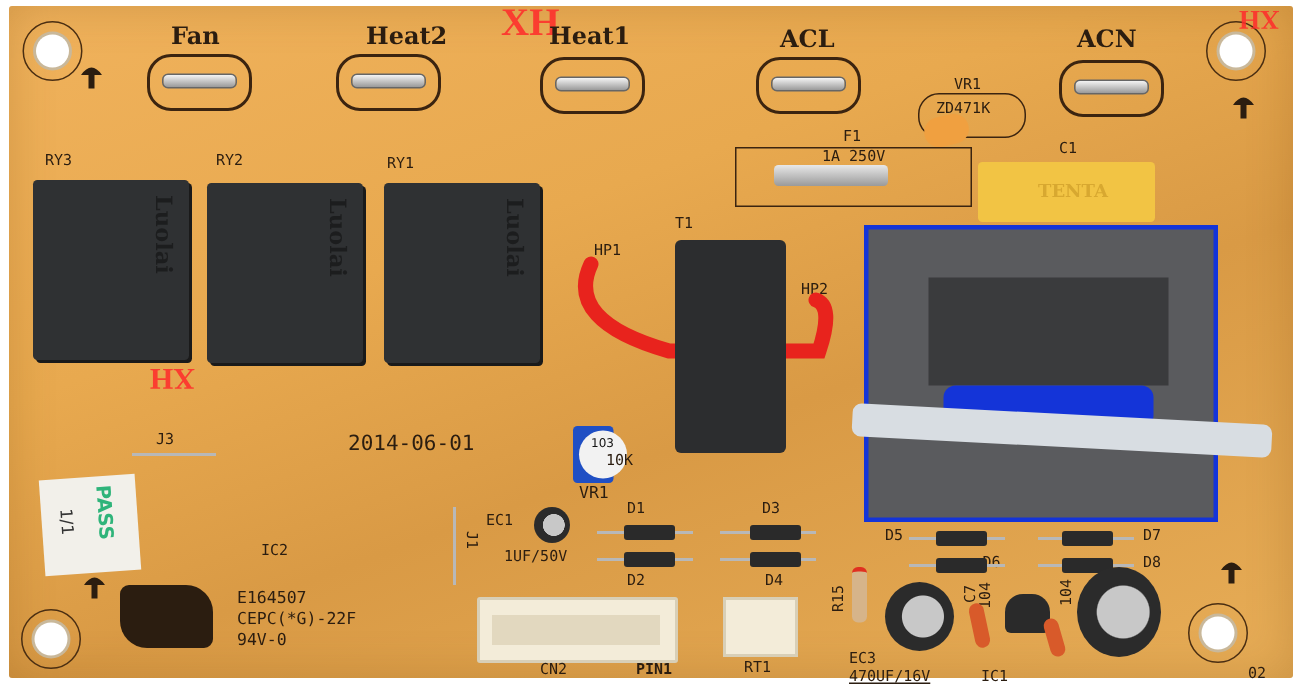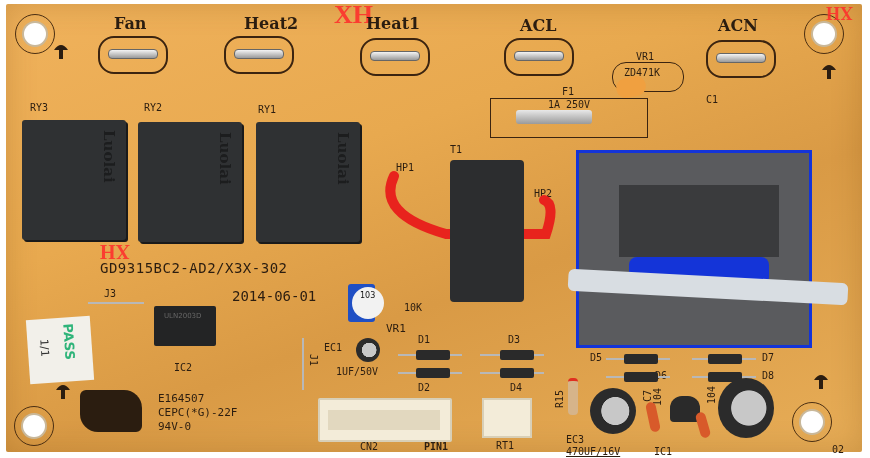--- a/index.html
+++ b/index.html
@@ -71,20 +71,23 @@
   <div class="abs" style="left:606px;top:58px;width:70px;height:28px;border:1.5px solid #3b2410;border-radius:14px;"></div>
   <div class="abs small" style="left:618px;top:63px;">ZD471K</div>
   <div class="abs" style="left:610px;top:73px;width:30px;height:20px;background:#f0a040;border-radius:10px;transform:rotate(-12deg);"></div>
 
   <div class="abs small" style="left:556px;top:82px;">F1</div>
   <div class="abs" style="left:484px;top:94px;width:156px;height:38px;border:1.5px solid #3b2410;"></div>
   <div class="abs small" style="left:542px;top:95px;">1A 250V</div>
   <div class="abs" style="left:510px;top:106px;width:76px;height:14px;background:linear-gradient(#e8e8e8,#9a9a9a);border-radius:3px;"></div>
 
   <div class="abs small" style="left:700px;top:90px;">C1</div>
+  <div class="abs" style="left:646px;top:104px;width:118px;height:40px;background:#f2c444;border-radius:3px;">
+    <div class="abs" style="left:40px;top:12px;font-size:12px;color:#d8a830;font-family:'DejaVu Serif',serif;font-weight:bold;">TENTA</div>
+  </div>
 
   <div class="abs small" style="left:24px;top:98px;">RY3</div>
   <div class="relay" style="left:16px;top:116px;">
     <div class="relay-text">Luolai</div>
   </div>
   <div class="abs small" style="left:138px;top:98px;">RY2</div>
   <div class="relay" style="left:132px;top:118px;">
     <div class="relay-text">Luolai</div>
   </div>
   <div class="abs small" style="left:252px;top:100px;">RY1</div>
@@ -102,41 +105,37 @@
     </svg>
   <div class="abs" style="left:444px;top:156px;width:74px;height:142px;background:#2c2d2f;border-radius:4px;"></div>
 
   <div class="abs" style="left:570px;top:146px;width:230px;height:192px;background:#5a5b5e;border:3px solid #1434d8;">
     <div class="abs" style="left:40px;top:32px;width:160px;height:72px;background:#3a3b3d;"></div>
     <div class="abs" style="left:50px;top:104px;width:140px;height:28px;background:#1434d8;border-radius:8px;"></div>
   </div>
 
   <div class="abs" style="left:562px;top:272px;width:280px;height:22px;background:#d8dde2;border-radius:6px;transform:rotate(3deg);"></div>
 
-  <div class="abs med" style="left:94px;top:256px;font-size:14px;letter-spacing:0.5px;">GD9315BC2-AD2/X3X-302</div>
   <div class="abs med" style="left:226px;top:284px;font-size:14px;">2014-06-01</div>
 
   <div class="abs small" style="left:98px;top:284px;">J3</div>
   <div class="abs lead" style="left:82px;top:298px;width:56px;"></div>
 
-  <div class="abs" style="left:342px;top:280px;width:27px;height:38px;background:#1f4fc4;border-radius:3px;">
+  <div class="abs" style="left:376px;top:280px;width:27px;height:38px;background:#1f4fc4;border-radius:3px;">
     <div class="abs" style="left:4px;top:3px;width:32px;height:32px;border-radius:50%;background:#f2f2f2;"></div>
     <div class="abs" style="left:12px;top:7px;font-size:8px;color:#111;">103</div>
   </div>
   <div class="abs small" style="left:398px;top:298px;">10K</div>
   <div class="abs med" style="left:380px;top:318px;font-size:11px;">VR1</div>
 
   <div class="abs" style="left:22px;top:314px;width:64px;height:64px;background:#f2f0ea;transform:rotate(-4deg);">
     <div class="abs" style="left:34px;top:6px;writing-mode:vertical-rl;color:#2fb47a;font-size:13px;font-weight:bold;">PASS</div>
     <div class="abs" style="left:10px;top:20px;writing-mode:vertical-rl;color:#333;font-size:11px;">1/1</div>
   </div>
 
-  <div class="abs" style="left:148px;top:302px;width:62px;height:40px;background:#232425;border-radius:2px;">
-    <div class="abs" style="left:10px;top:6px;font-size:7px;color:#666;">ULN2003D</div>
-  </div>
   <div class="abs small" style="left:168px;top:358px;">IC2</div>
 
   <div class="abs" style="left:296px;top:334px;width:2px;height:52px;background:#b8b8b8;"></div>
   <div class="abs small" style="left:302px;top:350px;writing-mode:vertical-rl;">J1</div>
 
   <div class="abs small" style="left:318px;top:338px;">EC1</div>
   <div class="cap" style="left:350px;top:334px;width:24px;height:24px;"></div>
   <div class="abs small" style="left:330px;top:362px;">1UF/50V</div>
 
   <div class="abs small" style="left:412px;top:330px;">D1</div>

